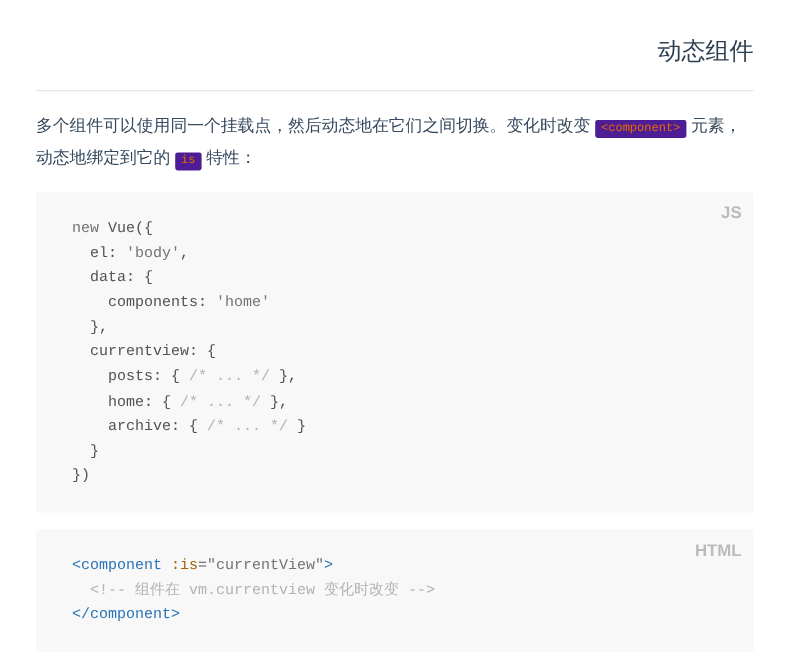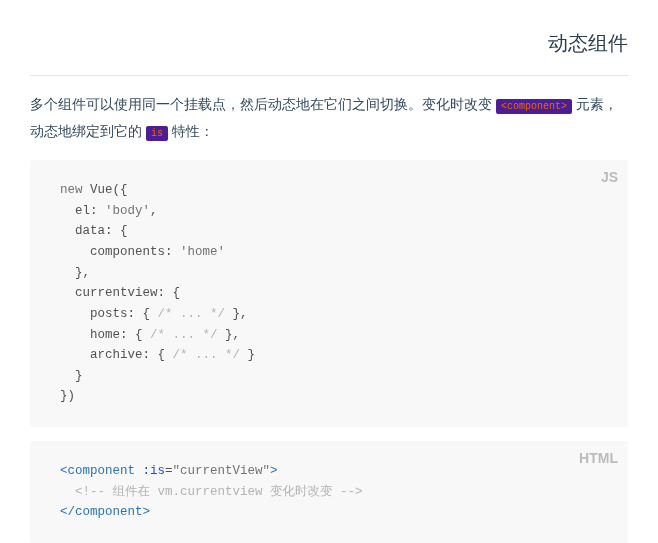--- a/index.html
+++ b/index.html
@@ -53,21 +53,21 @@
     right: 10px;
     color: #bbb;
     font-size: 14px;
     font-weight: bold;
     font-family: sans-serif;
   }
   .kw { color: #737373; }
   .str { color: #737373; }
   .cmt { color: #b3b3b3; }
   .tag { color: #2973b7; }
-  .attr { color: #1d4ed8; }
+  .attr { color: #a16207; }
   pre { margin:0; font-family: inherit; white-space: pre; }
 </style>
 </head>
 <body>
 
 <div class="title">动态组件</div>
 
 <p class="para">
   <span>多个组件可以使用同一个挂载点，然后动态地在它们之间切换。变化时改变 </span><code class="code-inline">&lt;component&gt;</code><span> 元素，动态地绑定到它的 </span><code class="code-inline">is</code><span> 特性：</span>
 </p>

